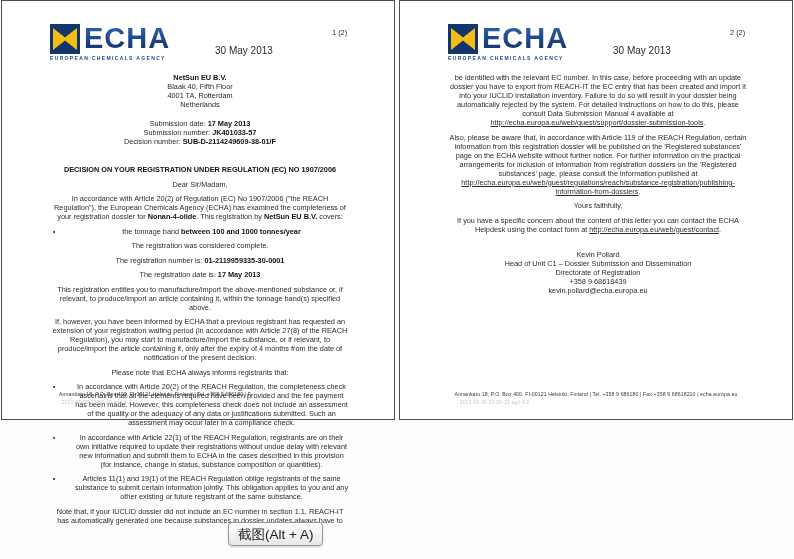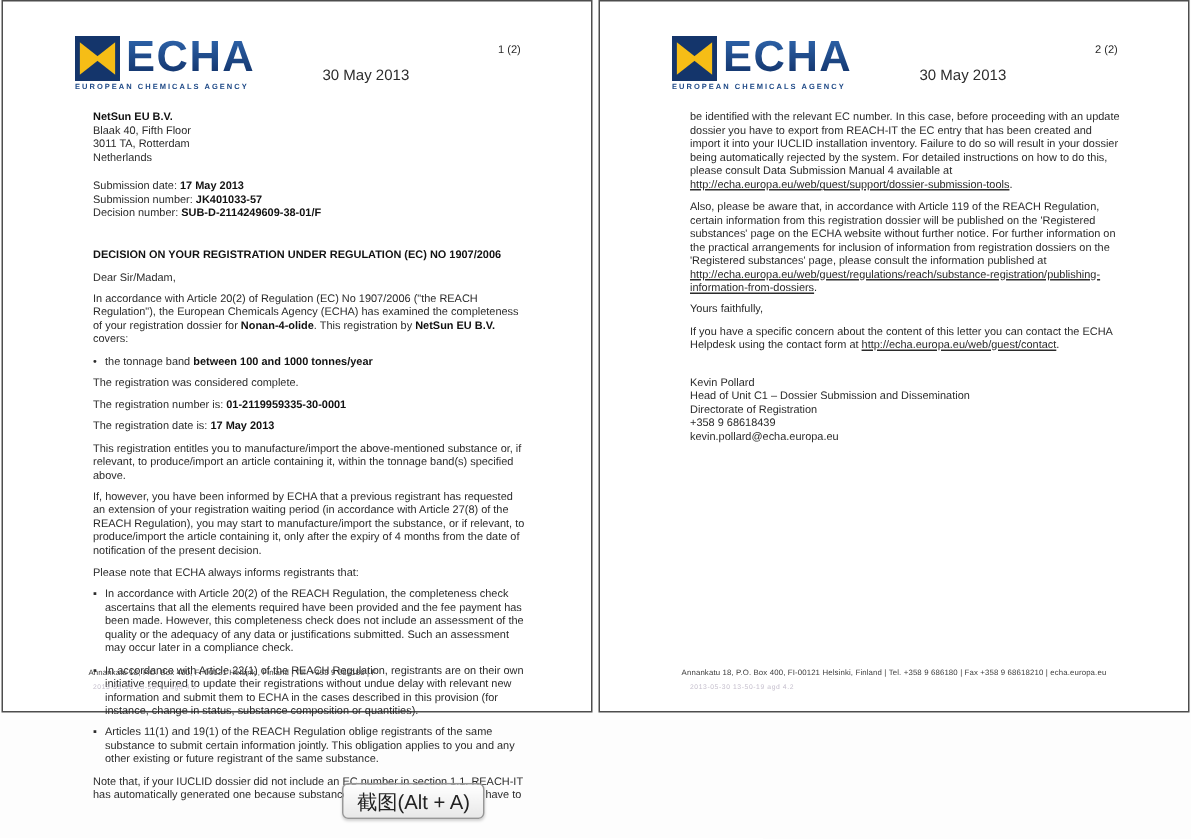--- a/index.html
+++ b/index.html
@@ -1,48 +1,48 @@
 <!DOCTYPE html>
 <html><head>
 <meta charset="utf-8">
 <style>
   html,body{margin:0;padding:0;background:#ffffff;}
   .canvas{position:relative;width:794px;height:559px;background:#fdfdfd;
           font-family:"Liberation Sans", sans-serif;overflow:hidden;}
-  .page{position:absolute;top:0;width:394px;height:475px;background:#ffffff;
+  .page{position:absolute;top:0;width:394px;height:420px;background:#ffffff;
         border:1px solid #4d4d4d;box-sizing:border-box;}
   .page-1{left:1px;}
   .page-2{left:399px;}
 
   
   .logo{position:absolute;top:23px;left:48px;}
   .logo-top{display:flex;align-items:flex-start;}
   .logo-icon{position:relative;width:30px;height:30px;background:#14356b;margin-right:4px;}
   .tri{position:absolute;background:#f6bd16;}
   .tri-l{left:3px;top:4px;width:14px;height:22px;clip-path:polygon(0 0,100% 50%,0 100%);}
   .tri-r{right:3px;top:4px;width:14px;height:22px;clip-path:polygon(100% 0,0 50%,100% 100%);}
   .logo-word{font-size:29px;font-weight:800;letter-spacing:1px;line-height:28px;
              background:linear-gradient(180deg,#2f66ad 0%,#163a74 80%);
              -webkit-background-clip:text;background-clip:text;color:transparent;}
   .logo-sub{margin-top:1px;font-size:5px;font-weight:700;letter-spacing:1.35px;color:#1d4886;}
   .hdr-date{position:absolute;top:44px;left:213px;font-size:10px;color:#2b2b2b;}
   .hdr-page{position:absolute;top:27px;left:330px;font-size:7.4px;color:#2b2b2b;}
 
   
-  .letter-body{position:absolute;top:72px;left:60px;right:44px;
-               font-size:7.3px;line-height:9px;color:#2b2b2b;}
+  .letter-body{position:absolute;top:72px;left:48px;right:44px;
+               font-size:7.3px;line-height:9px;color:#2b2b2b;text-align:center;}
   .letter-body p{margin:0 0 5.5px;}
   .tight p{margin:0;}
   .block-recipient{margin-bottom:10px;}
   .block-meta{margin-bottom:19px;}
   .heading{font-weight:700;color:#111;margin:0 0 7px;}
   b,.b{font-weight:700;color:#111;}
   .bullet{display:flex;margin:0 0 5.5px;}
   .bullet .marker{flex:0 0 8px;}
-  .bullet .btxt{flex:1;}
+  .bullet .btxt{flex:1;margin-left:15px;}
   .link{text-decoration:underline;}
   .sig{margin-top:16px;}
   .sig div{line-height:9px;}
 
   
   .footer{position:absolute;bottom:22px;font-size:5.2px;color:#3a3a3a;letter-spacing:.1px;}
   .footer-left{left:57px;}
   .footer-center{left:0;right:0;text-align:center;}
   .watermark{position:absolute;bottom:14.5px;left:60px;font-size:4.5px;color:#c5bfcd;letter-spacing:.4px;}
 
@@ -69,21 +69,21 @@
       </div>
       <div class="logo-sub">EUROPEAN CHEMICALS AGENCY</div>
     </div>
     <div class="hdr-date">30 May 2013</div>
     <div class="hdr-page">1 (2)</div>
 
     <div class="letter-body">
       <div class="block-recipient tight">
         <p class="b">NetSun EU B.V.</p>
         <p>Blaak 40, Fifth Floor</p>
-        <p>3011 TA, Rotterdam</p>
+        <p>4001 TA, Rotterdam</p>
         <p>Netherlands</p>
       </div>
 
       <div class="block-meta tight">
         <p><span>Submission date: </span><span class="b">17 May 2013</span></p>
         <p><span>Submission number: </span><span class="b">JK401033-57</span></p>
         <p><span>Decision number: </span><span class="b">SUB-D-2114249609-38-01/F</span></p>
       </div>
 
       <p class="heading">DECISION ON YOUR REGISTRATION UNDER REGULATION (EC) NO 1907/2006</p>

